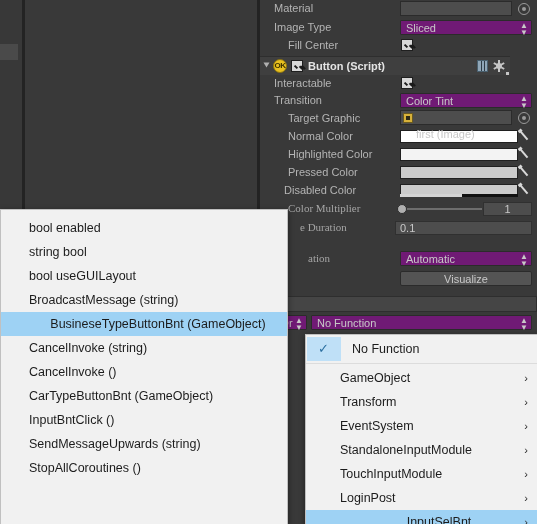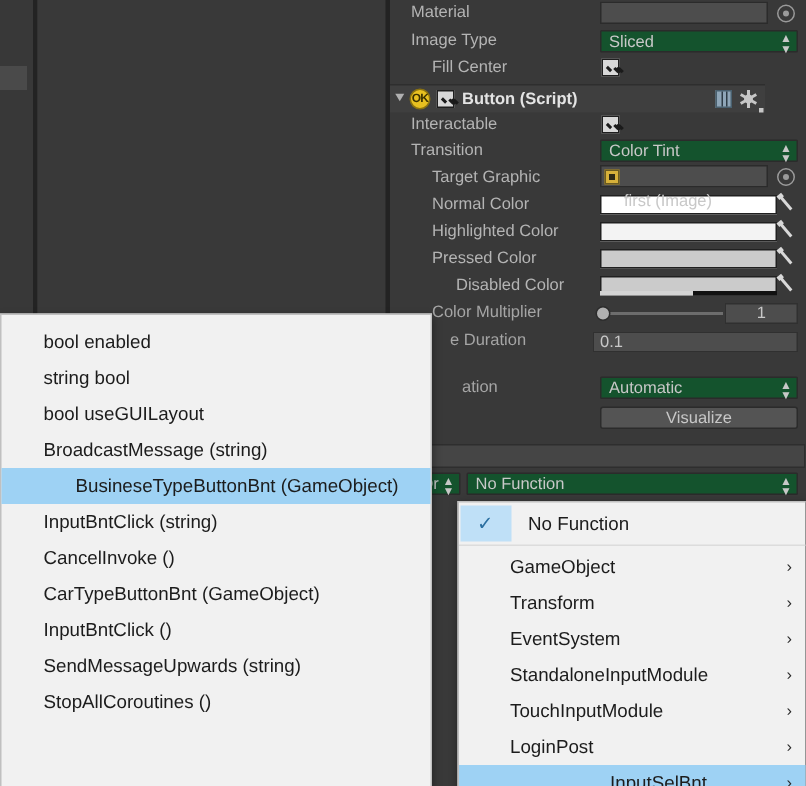--- a/index.html
+++ b/index.html
@@ -17,25 +17,25 @@
   .unity-left-tab{position:absolute;left:0;top:44px;width:18px;height:16px;background:#4a4a4a;}
   .unity-left-divider{position:absolute;left:22px;top:0;width:3px;height:524px;background:#232323;}
   .unity-empty-panel{position:absolute;left:25px;top:0;width:232px;height:524px;background:#393939;}
   .unity-panel-divider{position:absolute;left:257px;top:0;width:3px;height:524px;background:#232323;}
 
   .inspector{position:absolute;left:260px;top:0;width:277px;height:524px;background:#393939;}
 
   
   .row{position:absolute;left:0;width:268px;height:17px;}
   .lbl{position:absolute;color:#b4b4b4;font-size:11px;line-height:17px;white-space:nowrap;}
-  .lbl.dim{color:#a5a5a5;}
+  .lbl.dim{color:#a5a5a5;font-family:Liberation Serif, serif;}
 
   .field{position:absolute;height:14px;background:#4d4d4d;border:1px solid #303030;
          color:#c8c8c8;font-size:11px;line-height:13px;padding-left:4px;box-sizing:border-box;}
-  .popup{position:absolute;height:15px;background:#14532d;border:1px solid #2b2b2b;border-radius:1px;
+  .popup{position:absolute;height:15px;background:#701a75;border:1px solid #2b2b2b;border-radius:1px;
          color:#c8c8c8;font-size:11px;line-height:14px;padding-left:5px;box-sizing:border-box;}
   .popup .arrows{position:absolute;right:3px;top:1px;color:#c8c8c8;font-size:8px;line-height:7px;}
   .popup .arrows i{display:block;font-style:normal;}
 
   .objfield{position:absolute;height:15px;background:#4d4d4d;border:1px solid #2b2b2b;
             color:#c8c8c8;font-size:11px;line-height:14px;box-sizing:border-box;}
   .objfield .sw{position:absolute;left:2px;top:2px;width:10px;height:10px;background:#d7b13a;border:1px solid #6a5a20;box-sizing:border-box;}
   .objfield .sw i{position:absolute;left:2px;top:2px;width:4px;height:4px;background:#2e2a16;display:block;}
   .objfield .otxt{position:absolute;left:15px;top:16px;}
   .ocircle{position:absolute;width:12px;height:12px;border:1px solid #9a9a9a;border-radius:50%;box-sizing:border-box;}
@@ -195,21 +195,21 @@
 
     <div class="row" style="top:164px">
       <div class="lbl" style="left:28px">Pressed Color</div>
       <div class="colorfield" style="left:140px;top:2px;width:118px;background:#cbcbcb;"></div>
       <div class="eyedrop" style="left:261px;top:1px">
           <span></span>
         </div>
     </div>
 
     <div class="row" style="top:182px">
-      <div class="lbl" style="left:44px">Disabled Color</div>
+      <div class="lbl" style="left:24px">Disabled Color</div>
       <div class="colorfield" style="left:140px;top:2px;width:118px;background:#cbcbcb;"></div>
       <div style="position:absolute;left:140px;top:12px;width:62px;height:3px;background:#d4d4d4;"></div>
       <div style="position:absolute;left:202px;top:12px;width:56px;height:3px;background:#111;"></div>
       <div class="eyedrop" style="left:261px;top:1px">
           <span></span>
         </div>
     </div>
 
     <div class="row" style="top:200px">
       <div class="lbl dim" style="left:28px">Color Multiplier</div>
@@ -264,21 +264,21 @@
       <span>bool enabled</span></div>
     <div class="menu-item">
       <span>string bool</span></div>
     <div class="menu-item">
       <span>bool useGUILayout</span></div>
     <div class="menu-item">
       <span>BroadcastMessage (string)</span></div>
     <div class="menu-item sel">
       <span>BusineseTypeButtonBnt (GameObject)</span></div>
     <div class="menu-item">
-      <span>InputBntClick (string)</span></div>
+      <span>CancelInvoke (string)</span></div>
     <div class="menu-item">
       <span>CancelInvoke ()</span></div>
     <div class="menu-item">
       <span>CarTypeButtonBnt (GameObject)</span></div>
     <div class="menu-item">
       <span>InputBntClick ()</span></div>
     <div class="menu-item">
       <span>SendMessageUpwards (string)</span></div>
     <div class="menu-item">
       <span>StopAllCoroutines ()</span></div>

